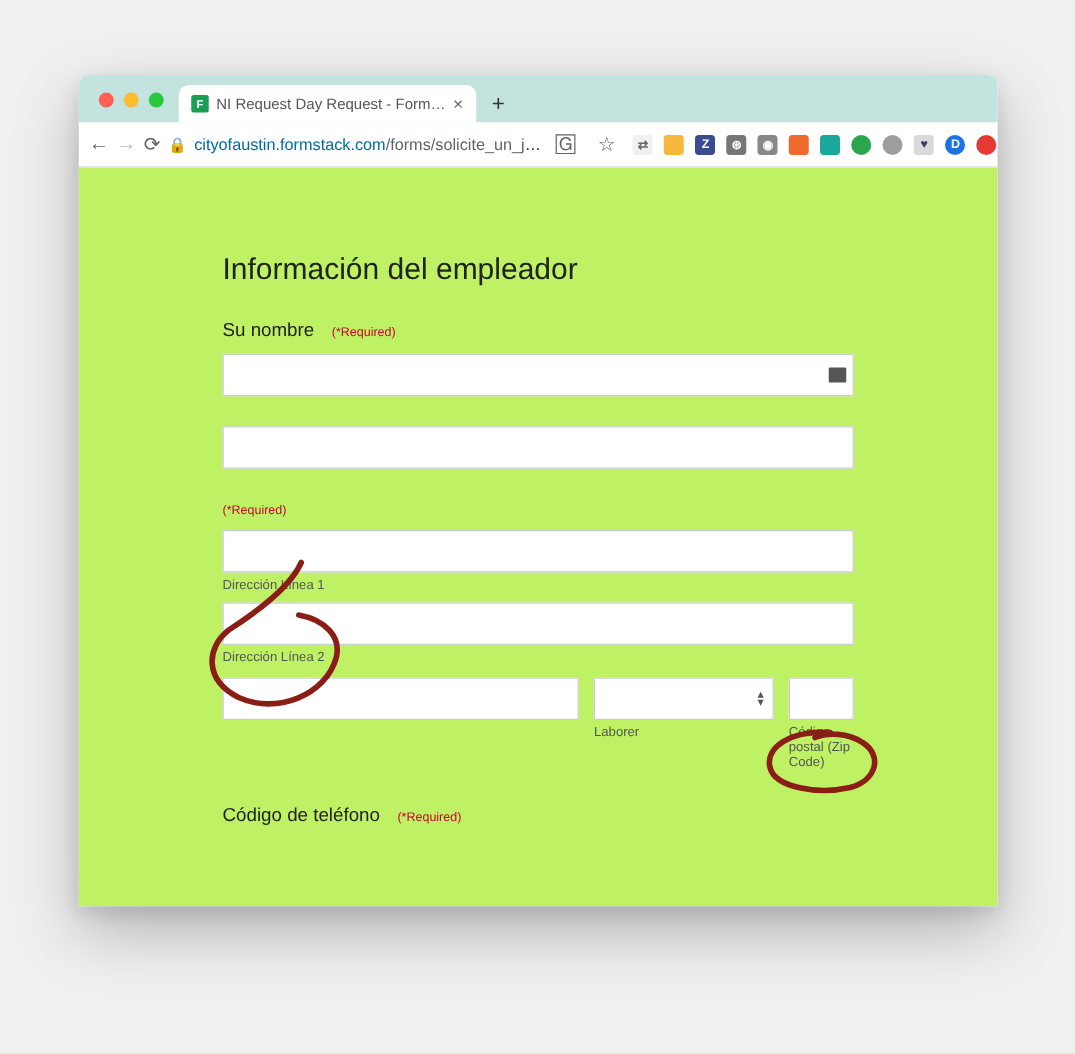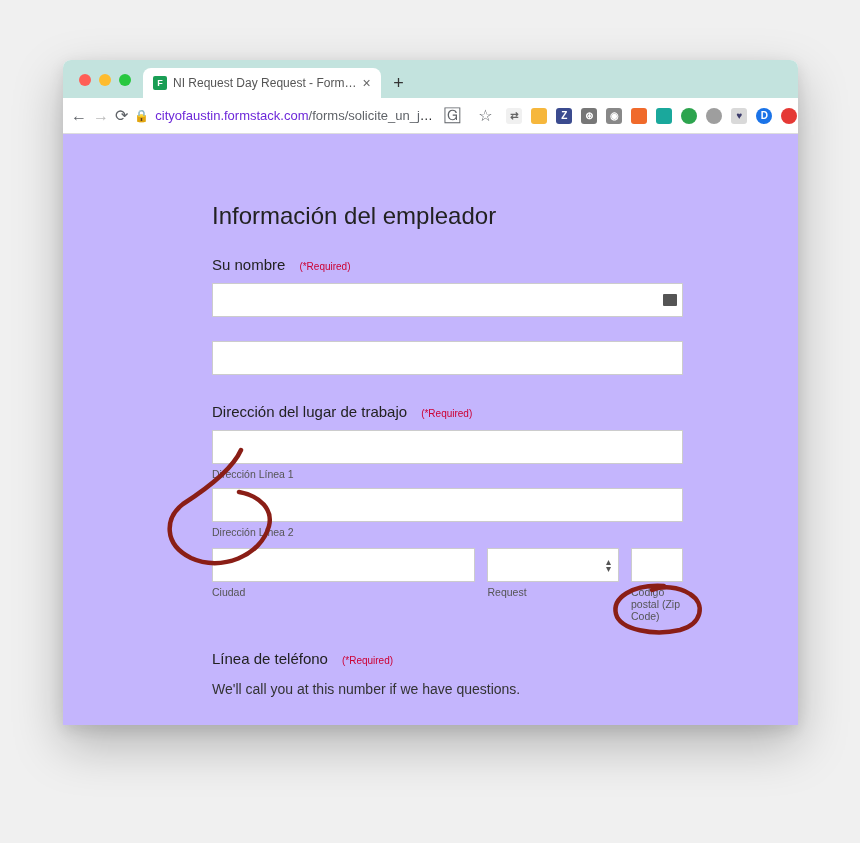--- a/index.html
+++ b/index.html
@@ -81,36 +81,35 @@
   }
   .nav-btn.disabled { color:#bbb; }
   .addr {
     flex: 0 0 auto;
     display:flex; align-items:center; gap:6px;
     font-size:13px; color:#333;
     max-width: 300px;
   }
   .lock { color:#5f6368; font-size:12px; }
   .url { color:#202124; white-space:nowrap; overflow:hidden; text-overflow:ellipsis; }
-  .url .domain { color:#6d28d9; }
+  .url .domain { color:#0369a1; }
   .url .path { color:#5f6368; }
   .right-icons {
     margin-left:auto; display:flex; align-items:center; gap:9px;
   }
   .ext-icon {
     width:16px; height:16px; border-radius:3px;
     display:flex; align-items:center; justify-content:center;
     font-size:10px; color:#fff; font-weight:bold;
   }
   
   .page {
     height: calc(100% - 74px);
     overflow: hidden;
-    background:#c4b5fd;
-    padding-left:34px;
+    background:#bef264;
   }
   .form-wrap {
     padding: 68px 115px 0 115px;
   }
   h2.heading {
     font-size: 24px;
     font-weight: 400;
     color:#222;
     margin-bottom: 26px;
   }
@@ -233,54 +232,51 @@
           <span class="kb-icon"></span>
         </div>
       </div>
 
       <div class="field">
         <input class="input" style="">
       </div>
 
       <div class="field" style="margin-top:28px">
         <div class="label-row">
-          <span class="label">Dirección del lugar de trabajo</span>
           <span class="req">(*Required)</span>
         </div>
         <input class="input" style="">
         <div class="sublabel">Dirección Línea 1</div>
 
         <input class="input" style="margin-top: 8px;">
         <div class="sublabel">Dirección Línea 2</div>
 
         <div class="addr-row">
           <div class="addr-col city">
             <input class="input" style="">
-            <div class="sublabel">Ciudad</div>
           </div>
           <div class="addr-col state">
             <div class="select-wrap">
               <select class="select"></select>
               <div class="select-caret">▴<br>▾</div>
             </div>
-            <div class="sublabel">Request</div>
+            <div class="sublabel">Laborer</div>
           </div>
           <div class="addr-col zip">
             <input class="input" style="">
             <div class="sublabel">Código postal (Zip Code)</div>
           </div>
         </div>
       </div>
 
       <div class="field" style="margin-top:28px">
         <div class="label-row">
-          <span class="label">Línea de teléfono</span>
+          <span class="label">Código de teléfono</span>
           <span class="req">(*Required)</span>
         </div>
-        <div class="helper">We'll call you at this number if we have questions.</div>
 
       </div>
 
     </div>
   </div>
 
   <div class="annot" style="left:98px; top:384px; width:130px; height:130px;">
     <svg viewBox="0 0 130 130" width="130" height="130">
       <path d="M80 6 C 72 24, 50 42, 22 60 C 4 74, 2 100, 30 114 C 60 128, 100 112, 108 82 C 112 66, 100 52, 78 48"></path>
     </svg>

